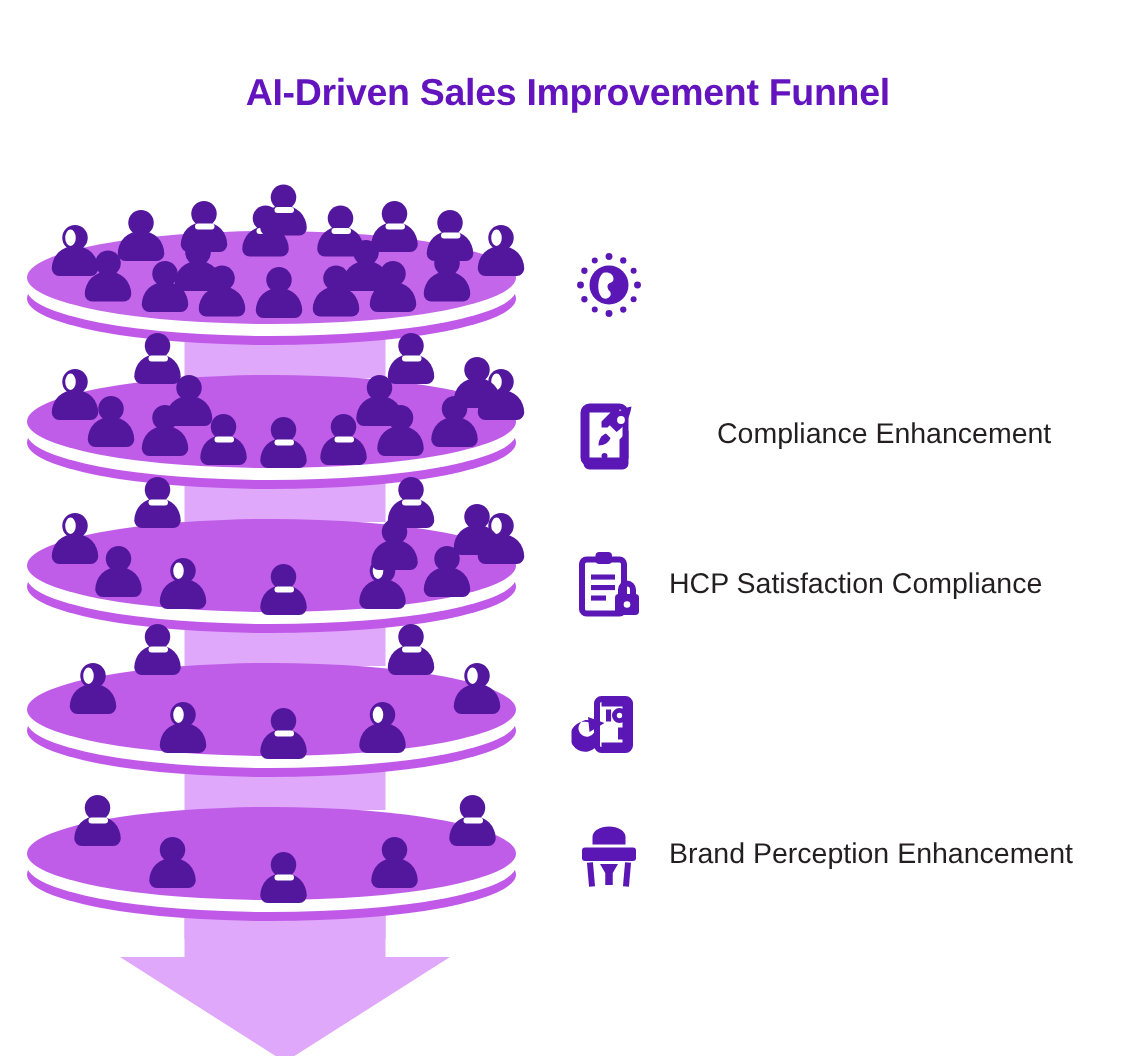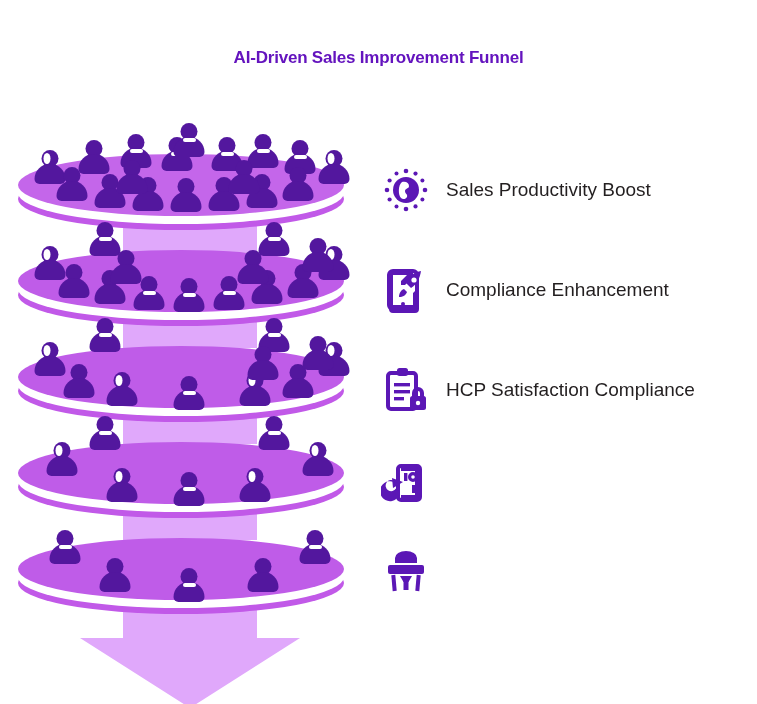--- a/index.html
+++ b/index.html
@@ -7,21 +7,21 @@
     width:757px;height:704px;
     background:#ffffff;
     font-family:"Liberation Sans", sans-serif;
     overflow:hidden;
     position:relative;
   }
   #title{
     position:absolute;
     top:48px;left:0;width:757px;
     text-align:center;
-    font-size:17px;
+    font-size:25px;
     font-weight:bold;
     color:#6414be;
     letter-spacing:-0.2px;
   }
   
   #funnel{
     position:absolute;
     left:0;top:110px;
     width:380px;height:600px;
   }
@@ -413,24 +413,23 @@
           <circle cx="34.5" cy="41.4" r="2.1"></circle>
           <circle cx="25" cy="44" r="2.3"></circle>
           <circle cx="15.5" cy="41.4" r="2"></circle>
           <circle cx="8.6" cy="34.5" r="2.1"></circle>
           <circle cx="6" cy="25" r="2.3"></circle>
           <circle cx="8.6" cy="15.5" r="2.1"></circle>
           <circle cx="15.5" cy="8.6" r="2"></circle>
         </g>
       </svg>
     </span>
-    <span class="legend-label">Sales Productivity Boost</span>
-  </div>
-
-  <div class="legend-row" style="top:120px;">
+  </div>
+
+  <div class="legend-row" style="top:120px;gap:32px;">
     <span class="legend-icon">
       <svg width="50" height="50" viewBox="0 0 50 50">
         <path d="M12 6 h20 v6 l-8 8 h-4 v-4 l6 -6 h-14 v30 h20 v-12 l6 -6 v22 a4 4 0 0 1 -4 4 h-22 a4 4 0 0 1 -4 -4 v-34 a4 4 0 0 1 4 -4 z" fill="#5b17b5"></path>
         <rect x="8" y="6" width="28" height="38" rx="4" fill="none" stroke="#5b17b5" stroke-width="4"></rect>
         <circle cx="22" cy="39" r="2" fill="#5b17b5"></circle>
         <path d="M40 6 c-6 1 -12 5 -16 11 l6 6 c6 -4 9 -10 10 -17 z" fill="#5b17b5"></path>
         <circle cx="33" cy="15" r="2.6" fill="#ffffff"></circle>
         <path d="M23 24 c-3 1 -5 4 -5 8 c4 0 7 -2 8 -5 z" fill="#5b17b5"></path>
       </svg>
     </span>
@@ -471,15 +470,16 @@
     <span class="legend-icon">
       <svg width="50" height="50" viewBox="0 0 50 50">
         <path d="M14 18 v-5 a11 7 0 0 1 22 0 v5 z" fill="#5b17b5"></path>
         <rect x="7" y="20" width="36" height="9" rx="2" fill="#5b17b5"></rect>
         <path d="M19 31 h12 l-3.5 6 h-5 z" fill="#5b17b5"></path>
         <rect x="22.5" y="35" width="5" height="10" fill="#5b17b5"></rect>
         <rect x="11" y="30" width="4" height="16" transform="rotate(-5 13 38)" fill="#5b17b5"></rect>
         <rect x="35" y="30" width="4" height="16" transform="rotate(5 37 38)" fill="#5b17b5"></rect>
       </svg>
     </span>
+    <span class="legend-label">Brand Perception Enhancement</span>
   </div>
 
 </div>
 
 </body></html>

